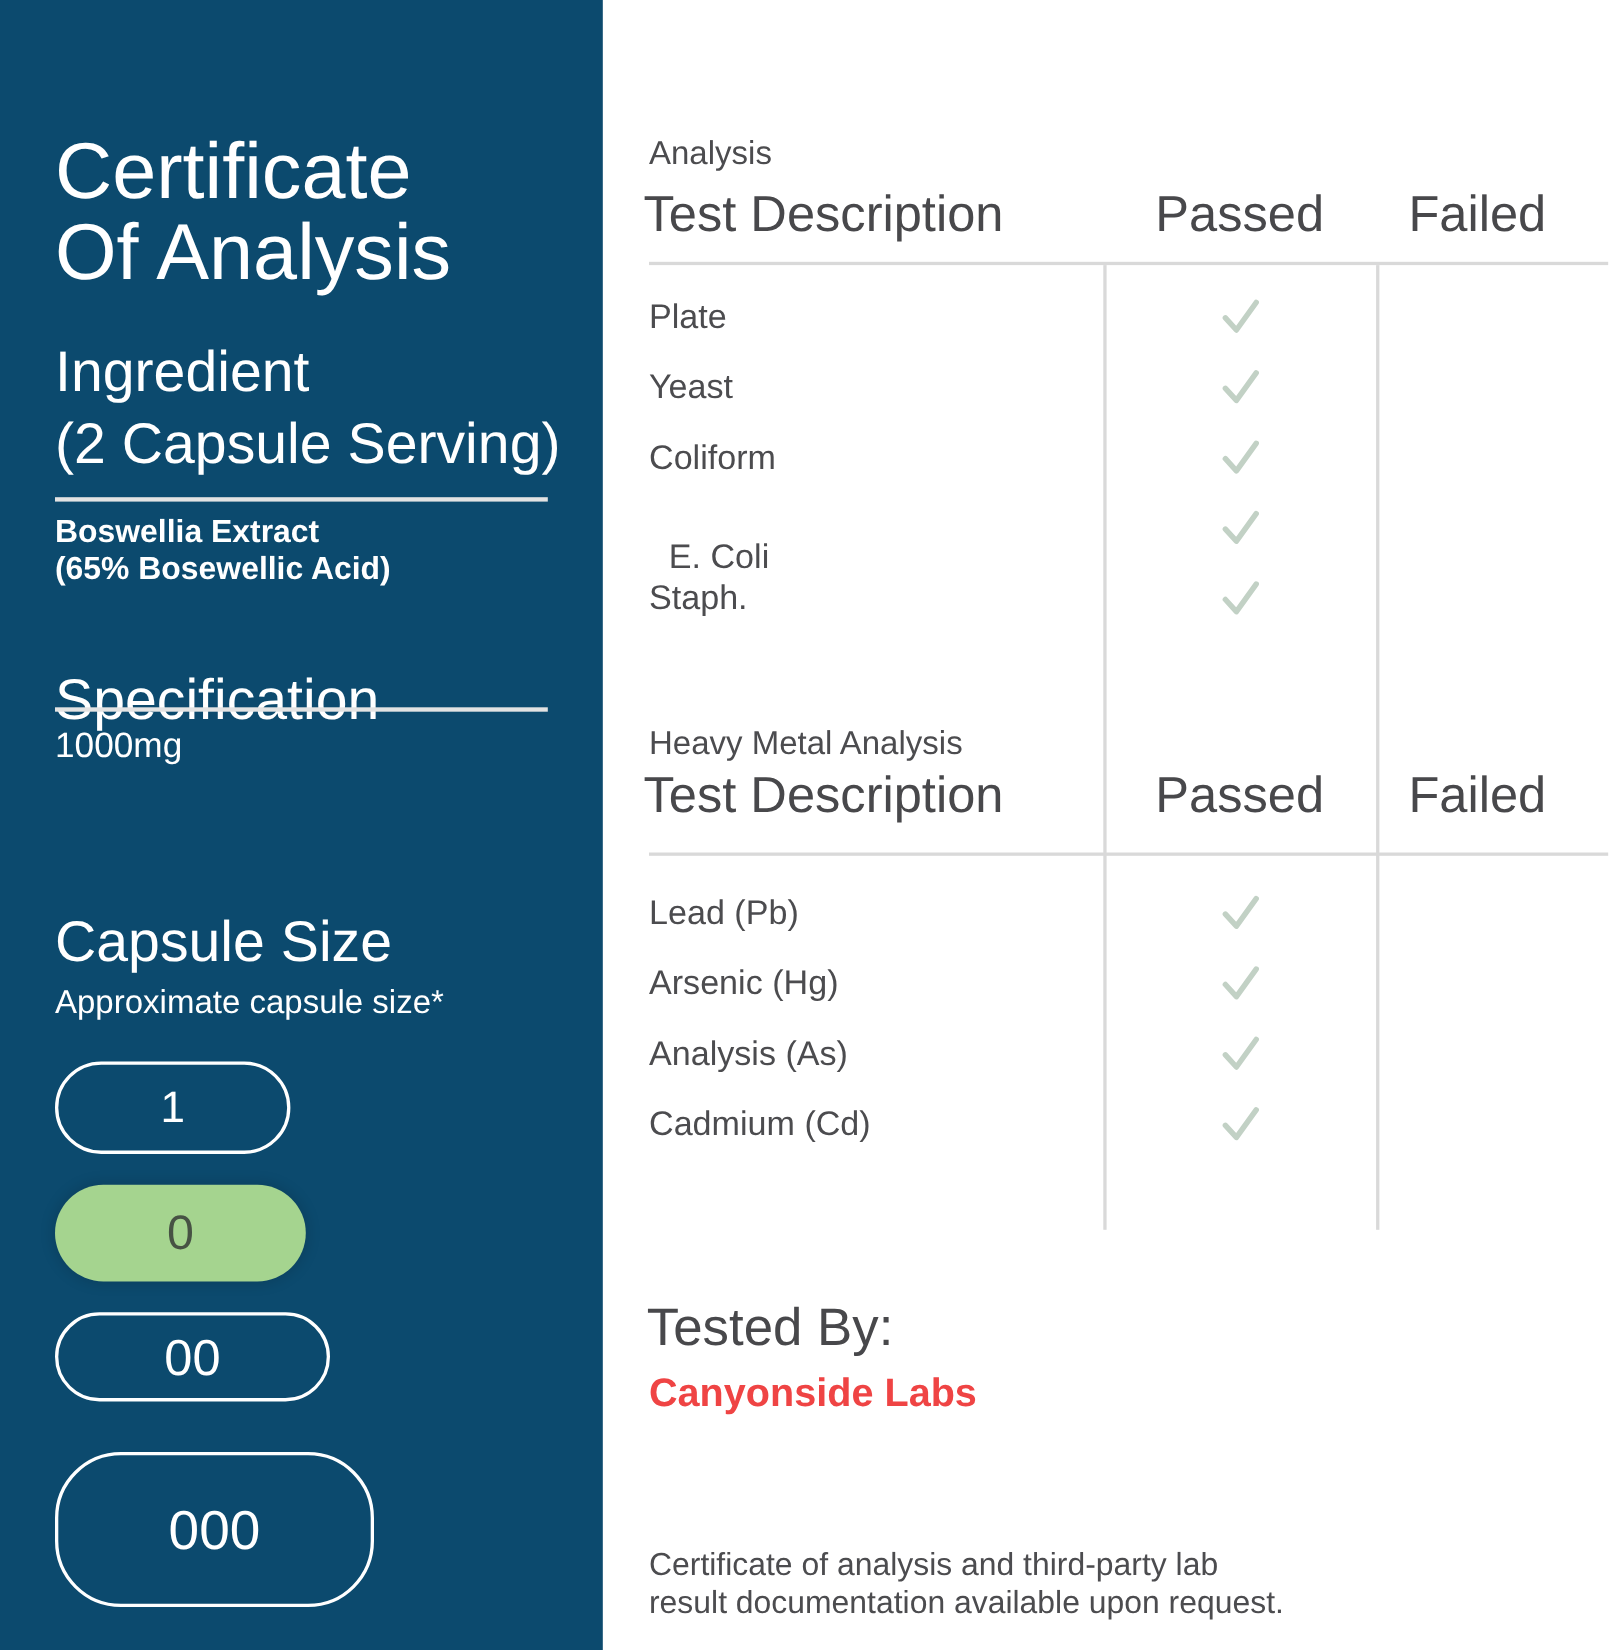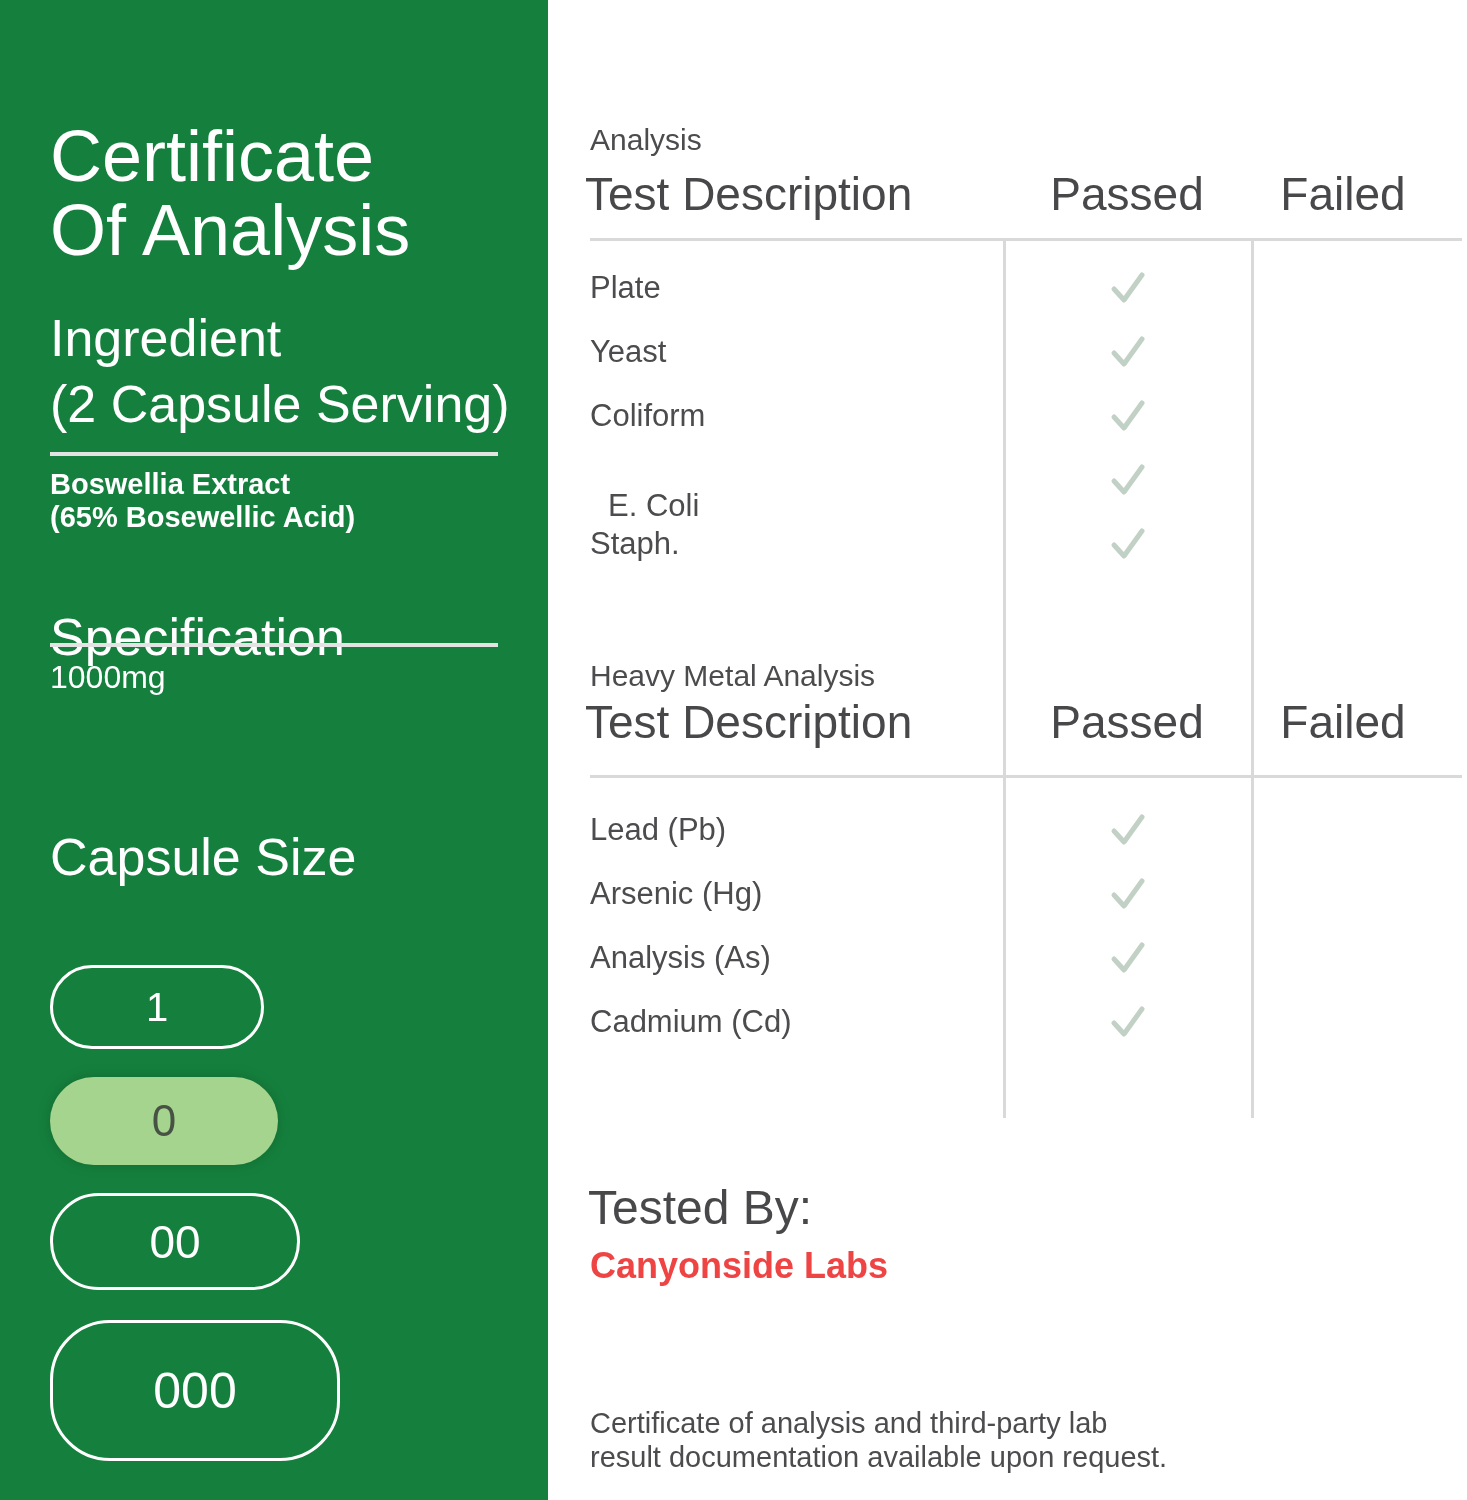--- a/index.html
+++ b/index.html
@@ -8,21 +8,21 @@
     font-family:"Liberation Sans","DejaVu Sans",sans-serif;
     background:#ffffff;
     position:relative;
     overflow:hidden;
     color:#4a4a4d;
   }
   .abs{position:absolute;}
   
   .sidebar{
     position:absolute;left:0;top:0;width:548px;height:1500px;
-    background:#15803d;color:#ffffff;
+    background:#0c4a6e;color:#ffffff;
   }
   .sb-title{left:50px;top:119px;font-size:72px;line-height:74px;font-weight:500;white-space:nowrap;}
   .sb-h2{font-size:52px;line-height:66px;font-weight:500;white-space:nowrap;}
   .sb-ingredient{left:50px;top:305px;}
   .sb-rule{left:50px;width:448px;height:4px;background:#e3e3e3;}
   .rule-ingredient{top:452px;}
   .rule-spec{top:643px;}
   .sb-small-bold{left:50px;top:468px;font-size:29px;line-height:33px;font-weight:700;white-space:nowrap;}
   .sb-spec{left:50px;top:564px;margin-top:40px;}
   .sb-specval{left:50px;top:658px;font-size:32px;line-height:38px;font-weight:500;}
@@ -31,21 +31,21 @@
   .pill{
     position:absolute;left:50px;
     border:3px solid #ffffff;border-radius:60px;
     display:flex;align-items:center;justify-content:center;
     color:#ffffff;font-weight:500;box-sizing:border-box;
   }
   .pill-1{top:965px;width:214px;height:84px;font-size:40px;}
   .pill-0{top:1077px;width:228px;height:88px;font-size:44px;
     background:#a5d48f;border:none;color:#475244;
     box-shadow:0 0 14px rgba(0,0,0,0.18);}
-  .pill-00{top:1193px;width:250px;height:97px;font-size:46px;}
+  .pill-00{top:1193px;width:250px;height:81px;font-size:46px;}
   .pill-000{top:1320px;width:290px;height:141px;font-size:50px;}
   
   .label-sm{font-size:30px;line-height:36px;color:#4c4c4f;white-space:nowrap;}
   .hdr{font-size:46px;line-height:52px;color:#48484b;font-weight:500;white-space:nowrap;}
   .col-passed{left:1127px;transform:translateX(-50%);}
   .col-failed{left:1343px;transform:translateX(-50%);}
   .hrule{left:590px;width:872px;height:3px;background:#d9d9d9;}
   .vrule{top:241px;width:3px;height:877px;background:#d9d9d9;}
   .v1{left:1003px;} .v2{left:1251px;}
   .row-label{left:590px;font-size:31px;line-height:36px;color:#4c4c4f;white-space:nowrap;}
@@ -73,20 +73,21 @@
   <div class="abs sb-small-bold">
     <div>Boswellia Extract</div>
     <div>(65% Bosewellic Acid)</div>
   </div>
 
   <div class="abs sb-h2 sb-spec">Specification</div>
   <div class="abs sb-rule rule-spec"></div>
   <div class="abs sb-specval">1000mg</div>
 
   <div class="abs sb-h2 sb-capsize">Capsule Size</div>
+  <div class="abs sb-capnote">Approximate capsule size*</div>
 
   <div class="pill pill-1">1</div>
   <div class="pill pill-0">0</div>
   <div class="pill pill-00">00</div>
   <div class="pill pill-000">000</div>
 </div>
 
 <div>
   <div class="abs label-sm" style="left:590px;top:122px;">Analysis</div>
 

